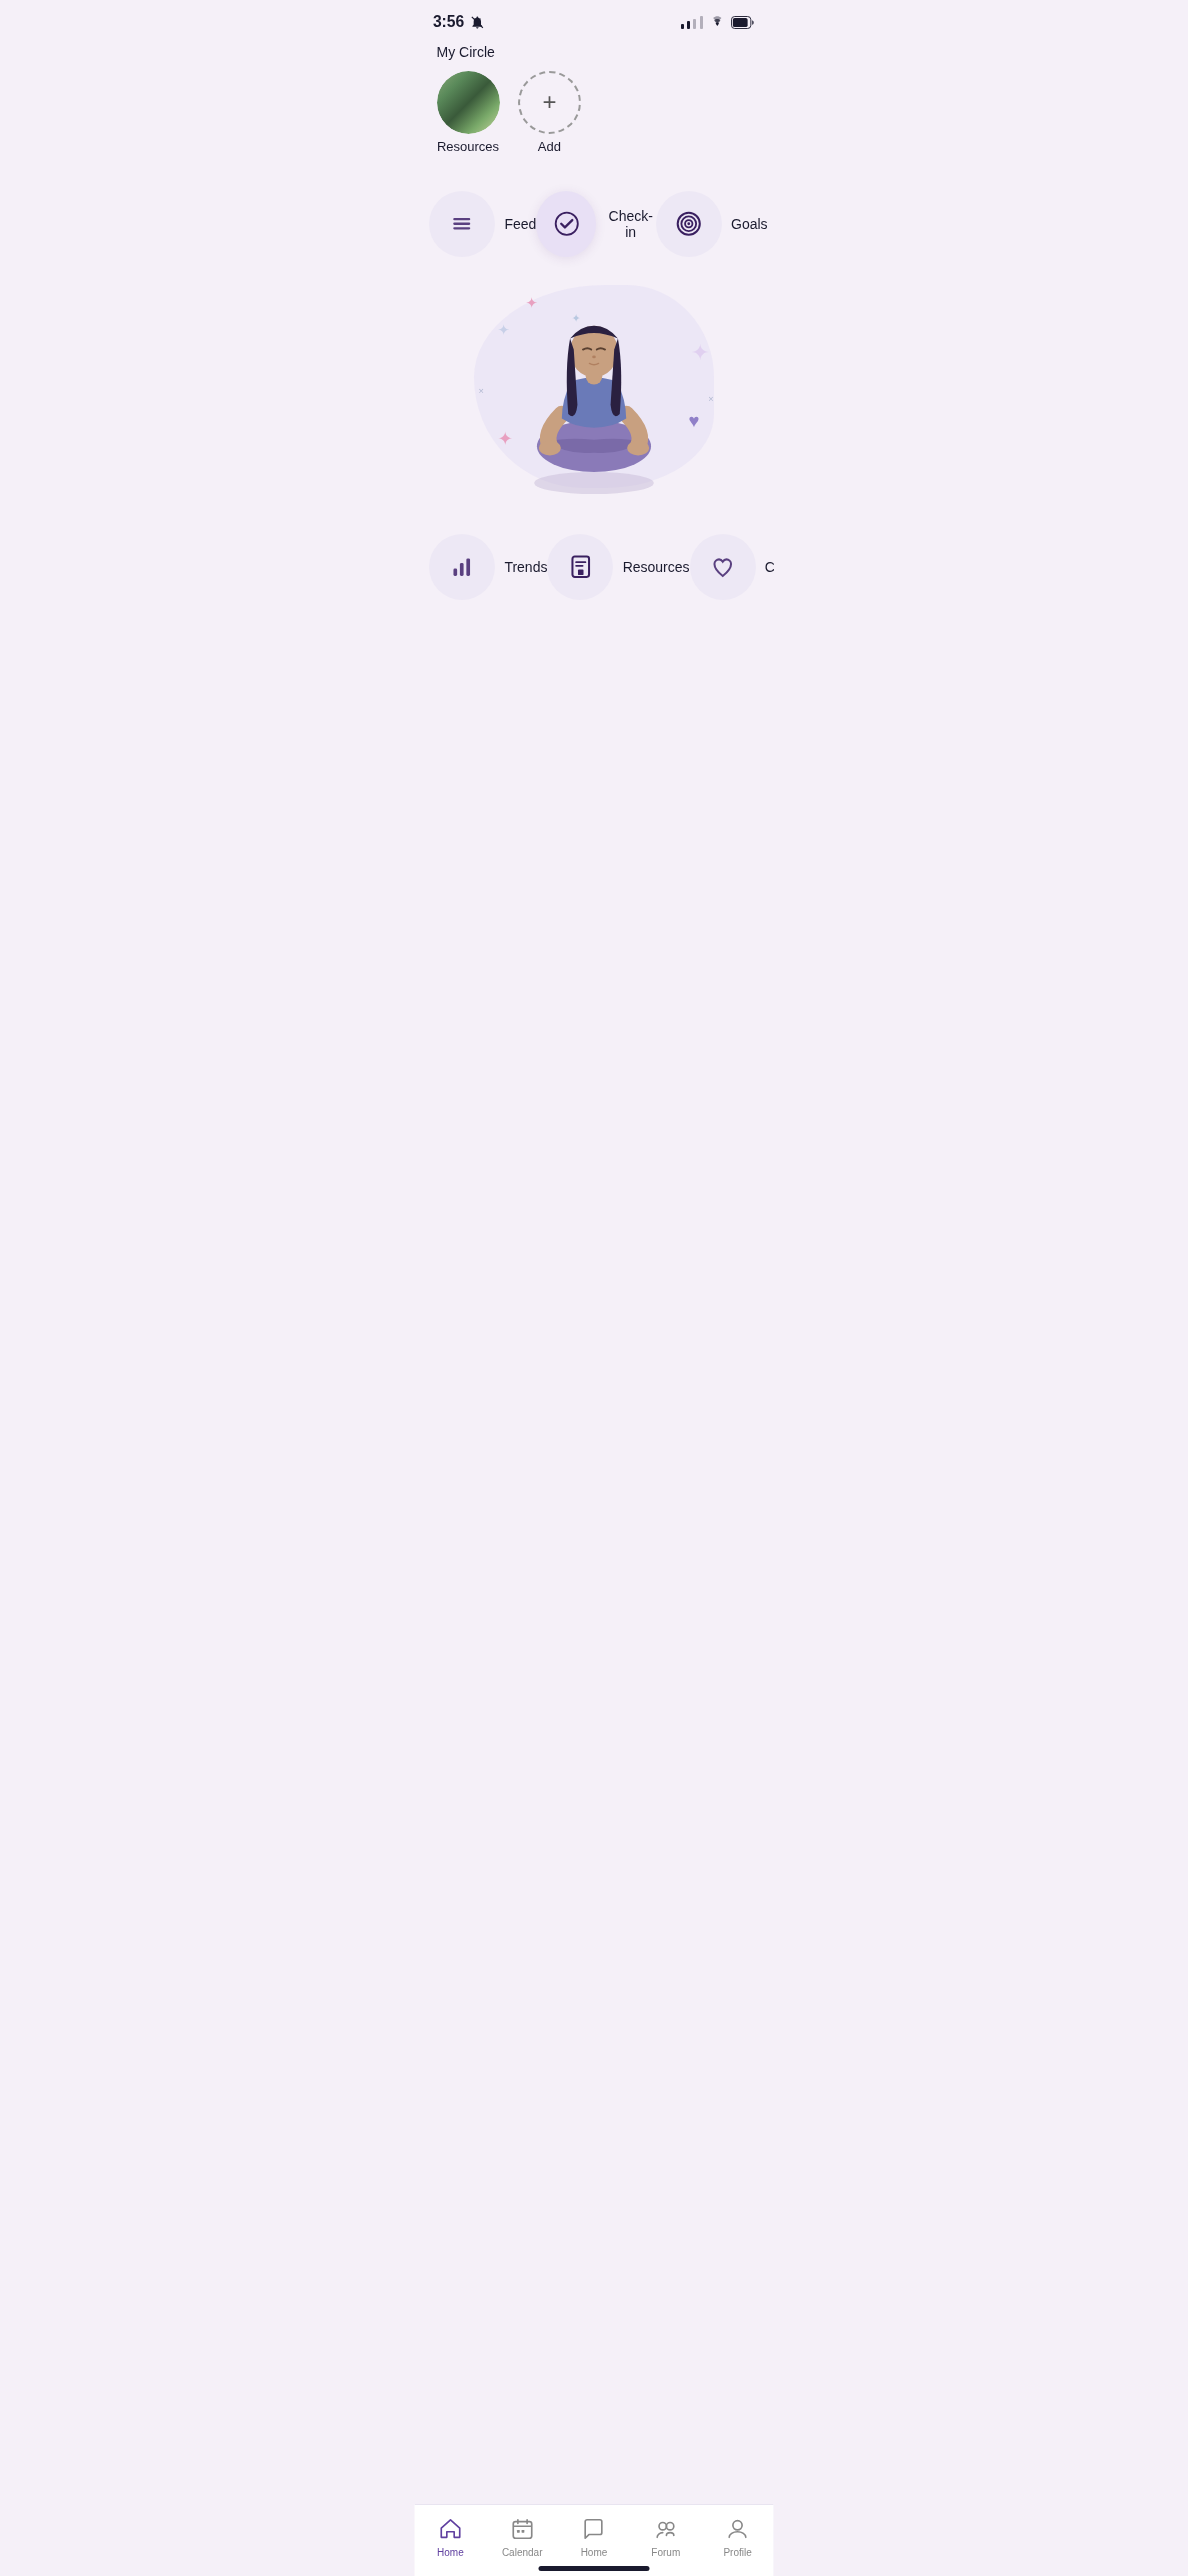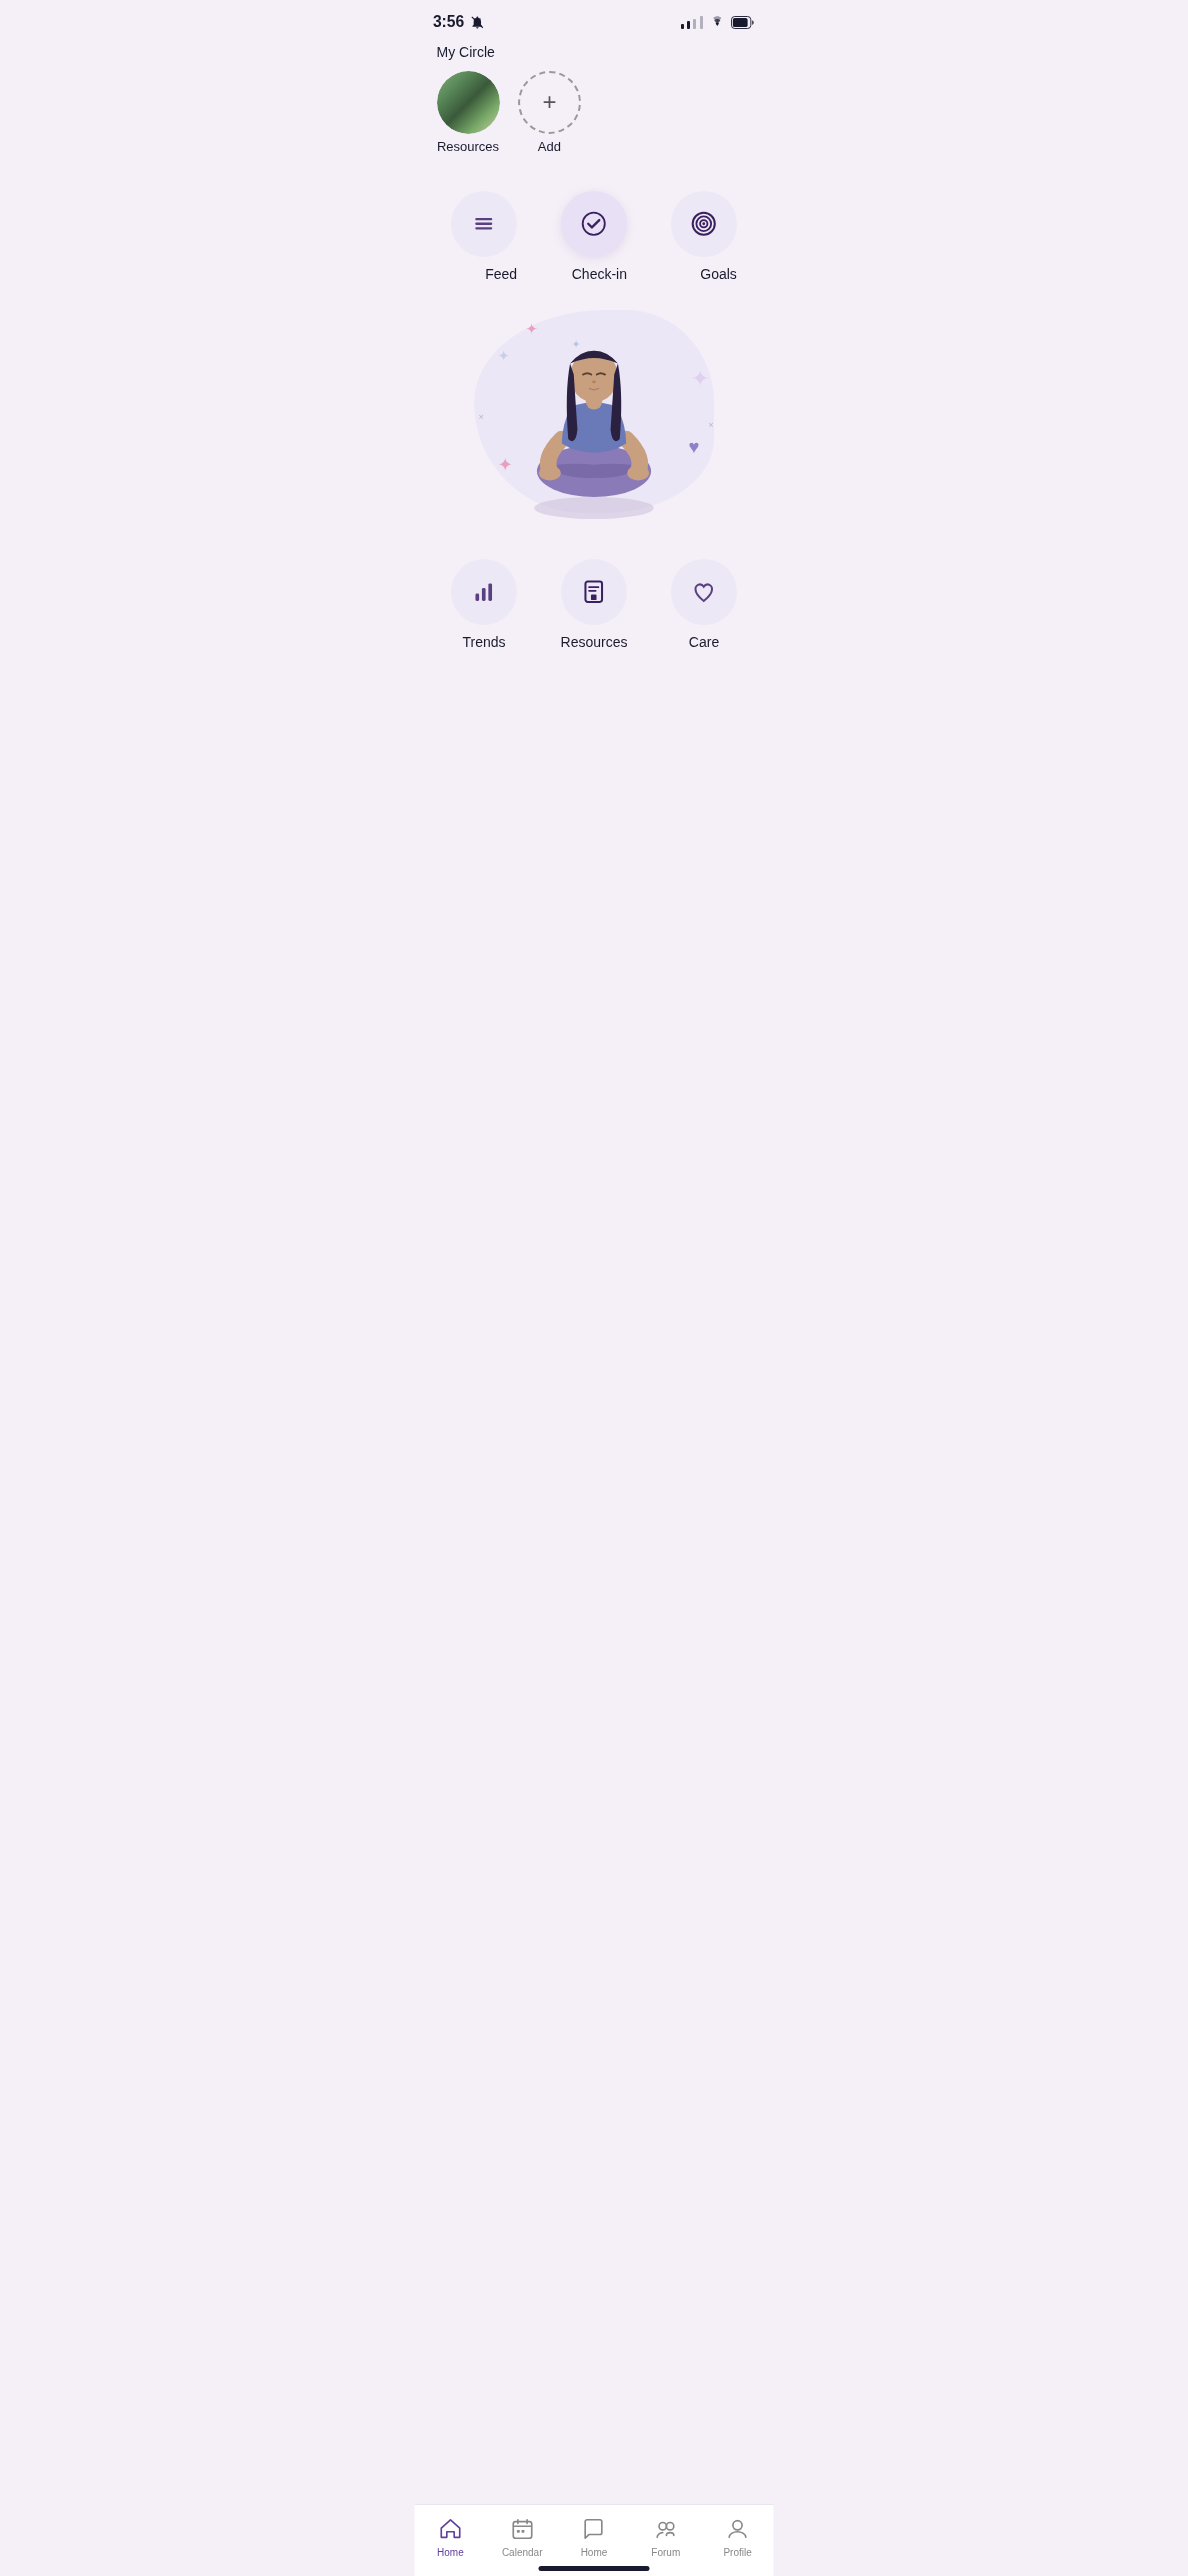--- a/index.html
+++ b/index.html
@@ -118,22 +118,22 @@
 
     
     .actions-row {
       display: flex;
       justify-content: space-around;
       align-items: center;
       padding: 18.4px 14.7px 9.2px;
     }
     .action-item {
       display: flex;
-      flex-direction: column;
-      align-items: flex-end;
+      flex-direction: row;
+      align-items: center;
       gap: 9.2px;
       cursor: pointer;
     }
     .action-circle {
       width: 66px;
       height: 66px;
       border-radius: 50%;
       background: #ede8f5;
       display: flex;
       align-items: center;
@@ -188,21 +188,21 @@
 
     
     .bottom-actions-row {
       display: flex;
       justify-content: space-around;
       align-items: flex-start;
       padding: 9.2px 14.7px 18.4px;
     }
     .bottom-action-item {
       display: flex;
-      flex-direction: column;
+      flex-direction: row;
       align-items: center;
       gap: 9.2px;
       cursor: pointer;
     }
     .bottom-action-circle {
       width: 66px;
       height: 66px;
       border-radius: 50%;
       background: #ede8f5;
       display: flex;

